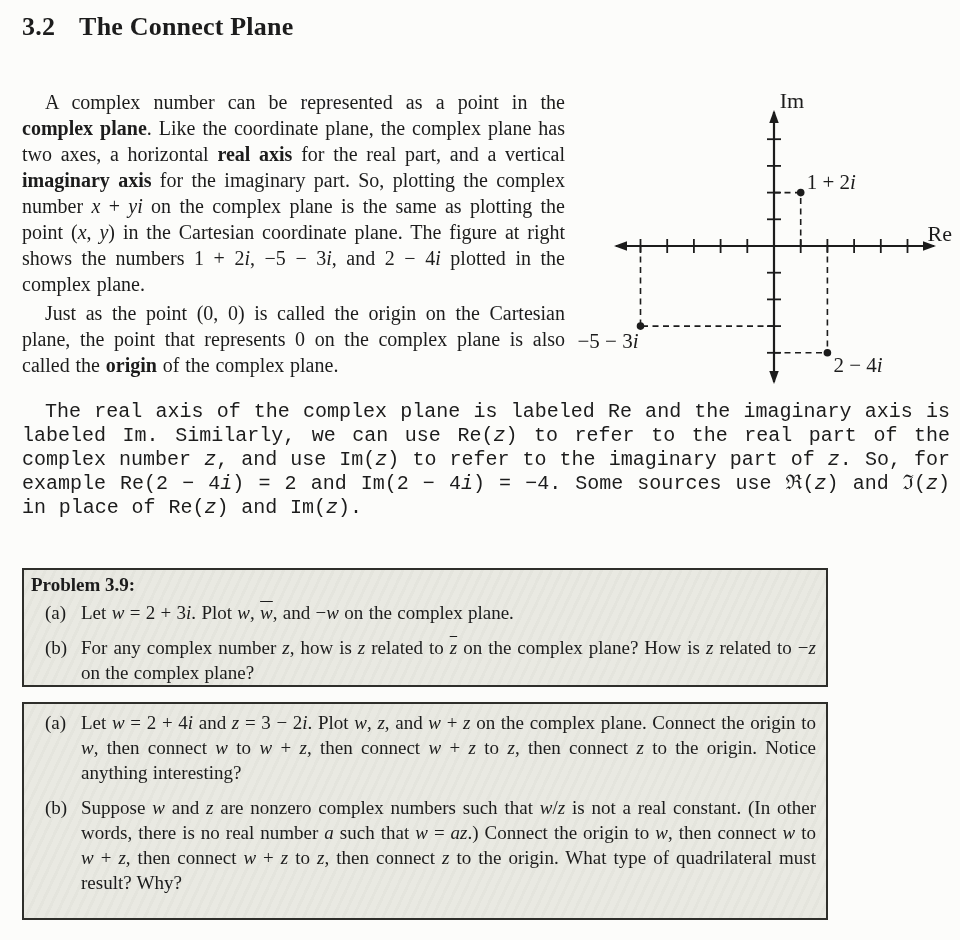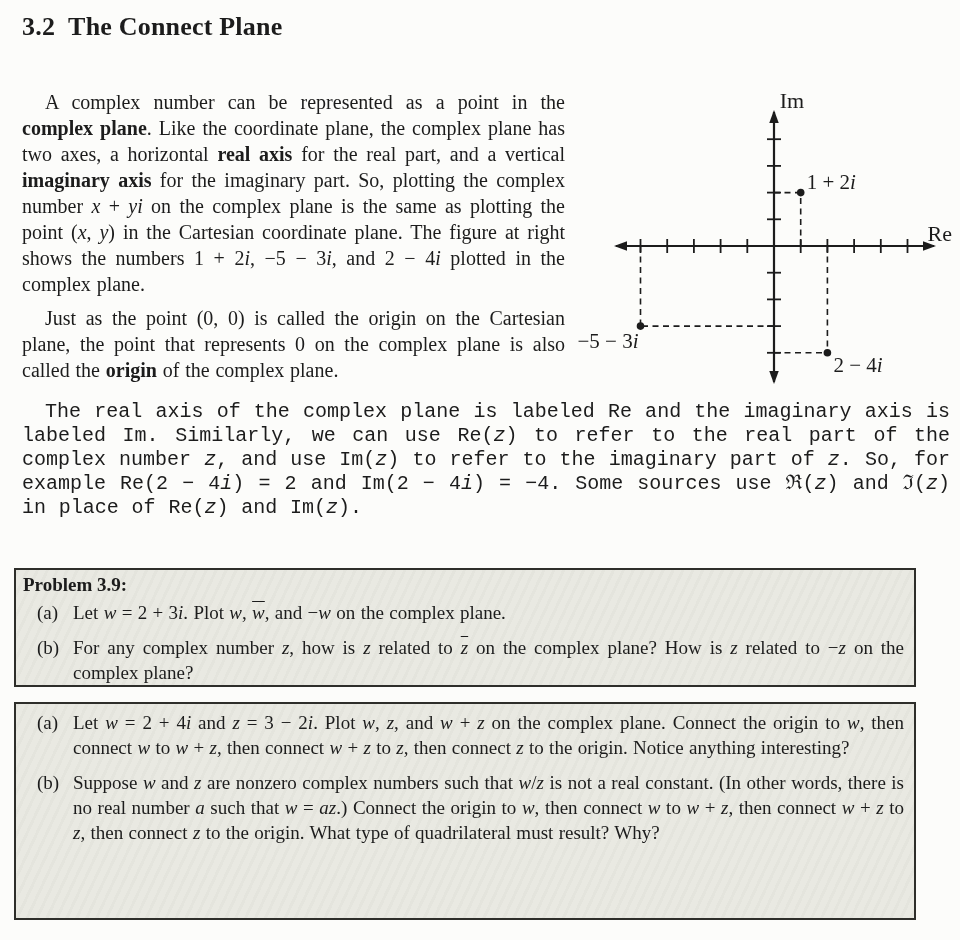--- a/index.html
+++ b/index.html
@@ -11,48 +11,48 @@
     --pencil-dark:#1c8a69;
     --pencil-stripe:#5fa98f;
   }
   html,body{margin:0;padding:0;}
   .page{
     position:relative;width:960px;height:940px;overflow:hidden;
     background:var(--page-bg);color:var(--ink);
     font-family:"Liberation Serif","DejaVu Serif",serif;
   }
   .section-heading{position:absolute;left:22px;top:12px;font-size:26px;font-weight:bold;letter-spacing:.2px;}
-  .sec-num{margin-right:13px;}
+  .sec-num{margin-right:24px;}
   .col-left{position:absolute;left:22px;top:89px;width:543px;}
   .body-par{
     margin:0;font-size:20px;line-height:26px;text-align:justify;
     text-indent:23px;word-spacing:.04em;
   }
-  .par-origin{margin-top:8px;}
+  .par-origin{margin-top:3px;}
   .par-notation{
     position:absolute;left:22px;top:400px;width:928px;
     line-height:24px;
     font-family:Liberation Mono, monospace;
   }
   .plane-figure{position:absolute;left:566px;top:88px;margin:0;width:394px;height:304px;}
   .plane-figure svg{display:block;}
   .axis{stroke:var(--ink);stroke-width:2.2;}
   .tick{stroke:var(--ink);stroke-width:1.8;}
   .dash{stroke:var(--ink);stroke-width:1.6;stroke-dasharray:6 4.5;fill:none;}
   .arrow{fill:var(--ink);}
   .pt{fill:var(--ink);}
   .ptlabel{font-family:"Liberation Serif","DejaVu Serif",serif;font-size:21px;fill:var(--ink);}
   .axlabel{font-family:"Liberation Serif","DejaVu Serif",serif;font-size:22px;fill:var(--ink);}
   .banner{position:absolute;left:20px;top:506px;width:330px;height:48px;}
   .banner-text{
     font-family:"DejaVu Serif","Liberation Serif",serif;font-weight:bold;
     font-size:18px;letter-spacing:.6px;fill:#ffffff;
   }
   .problem-box{
-    position:absolute;left:14px;width:902px;box-sizing:border-box;
+    position:absolute;left:22px;width:806px;box-sizing:border-box;
     background:var(--box-bg);
     background-image:repeating-linear-gradient(115deg,rgba(120,125,110,.045) 0 3px,rgba(0,0,0,0) 3px 9px);
     border:2px solid var(--box-border);
     padding:3px 10px 0 7px;
     font-size:19px;line-height:25px;overflow:hidden;
   }
   .box-39{top:568px;height:119px;}
   .box-310{top:702px;height:218px;}
   .box-title{font-weight:bold;line-height:24px;margin-bottom:2px;}
   .part{display:flex;margin-left:14px;margin-top:3px;}

